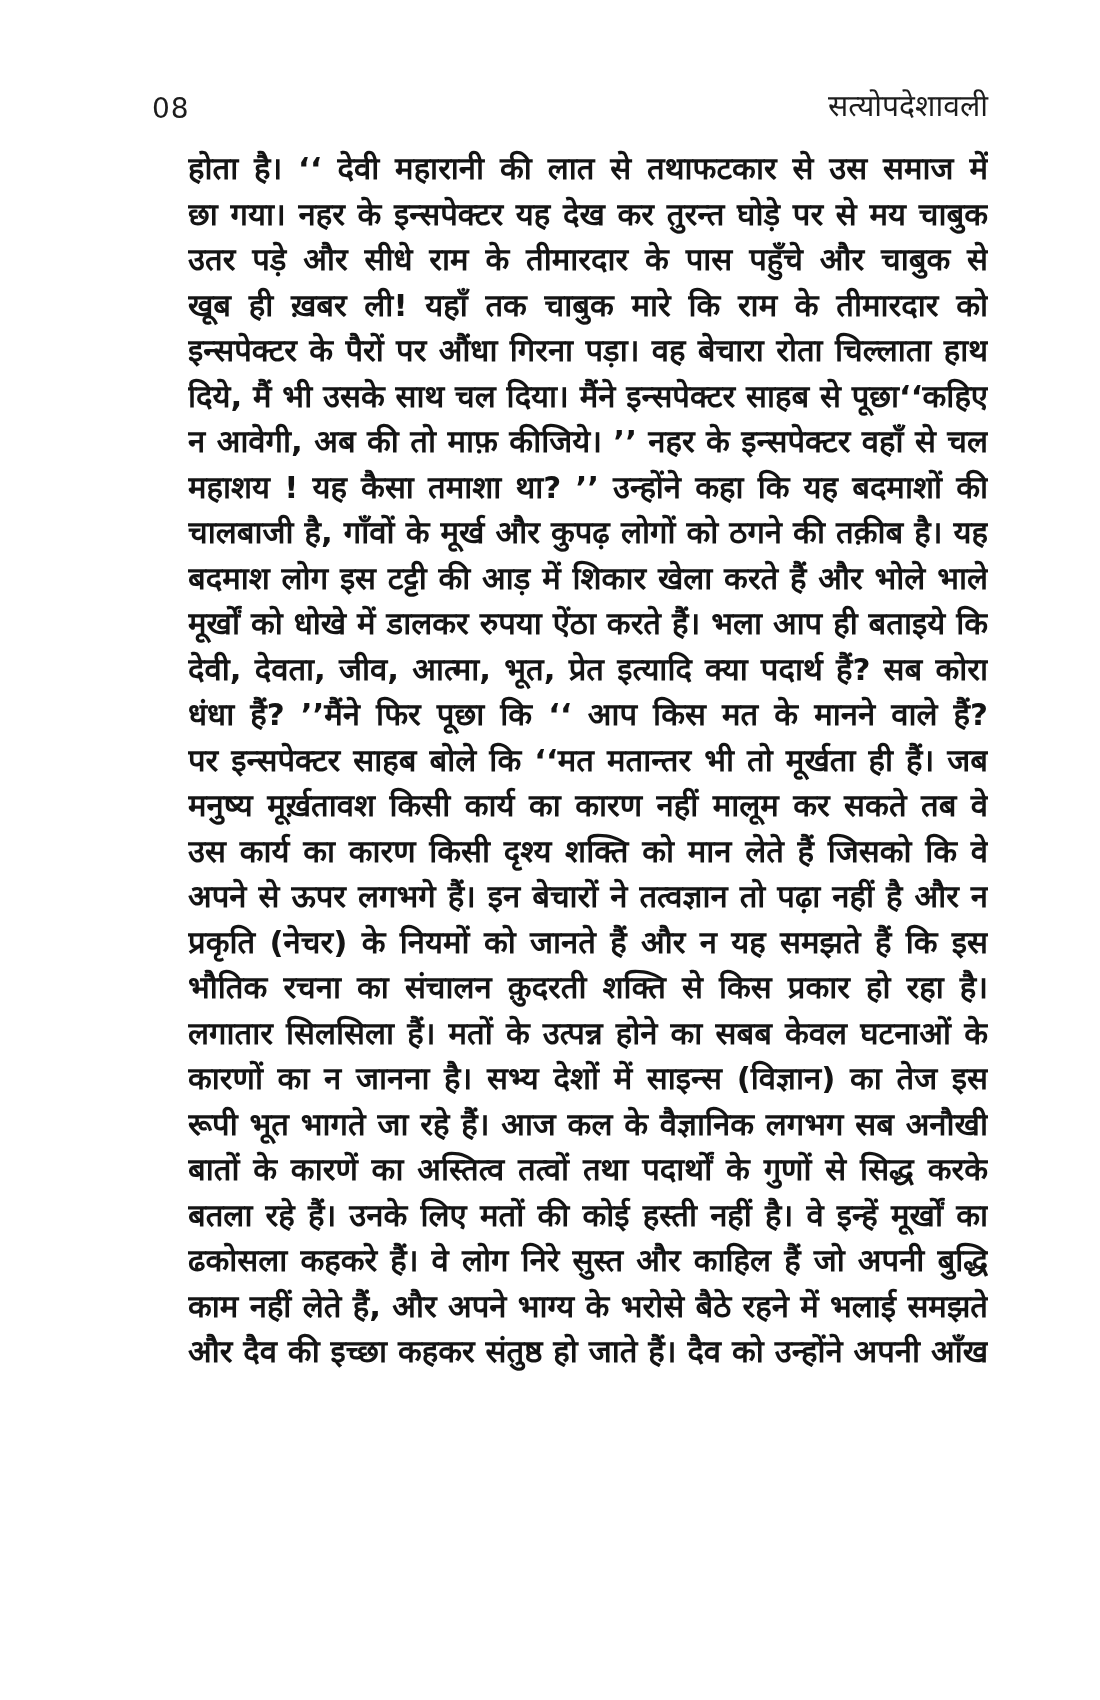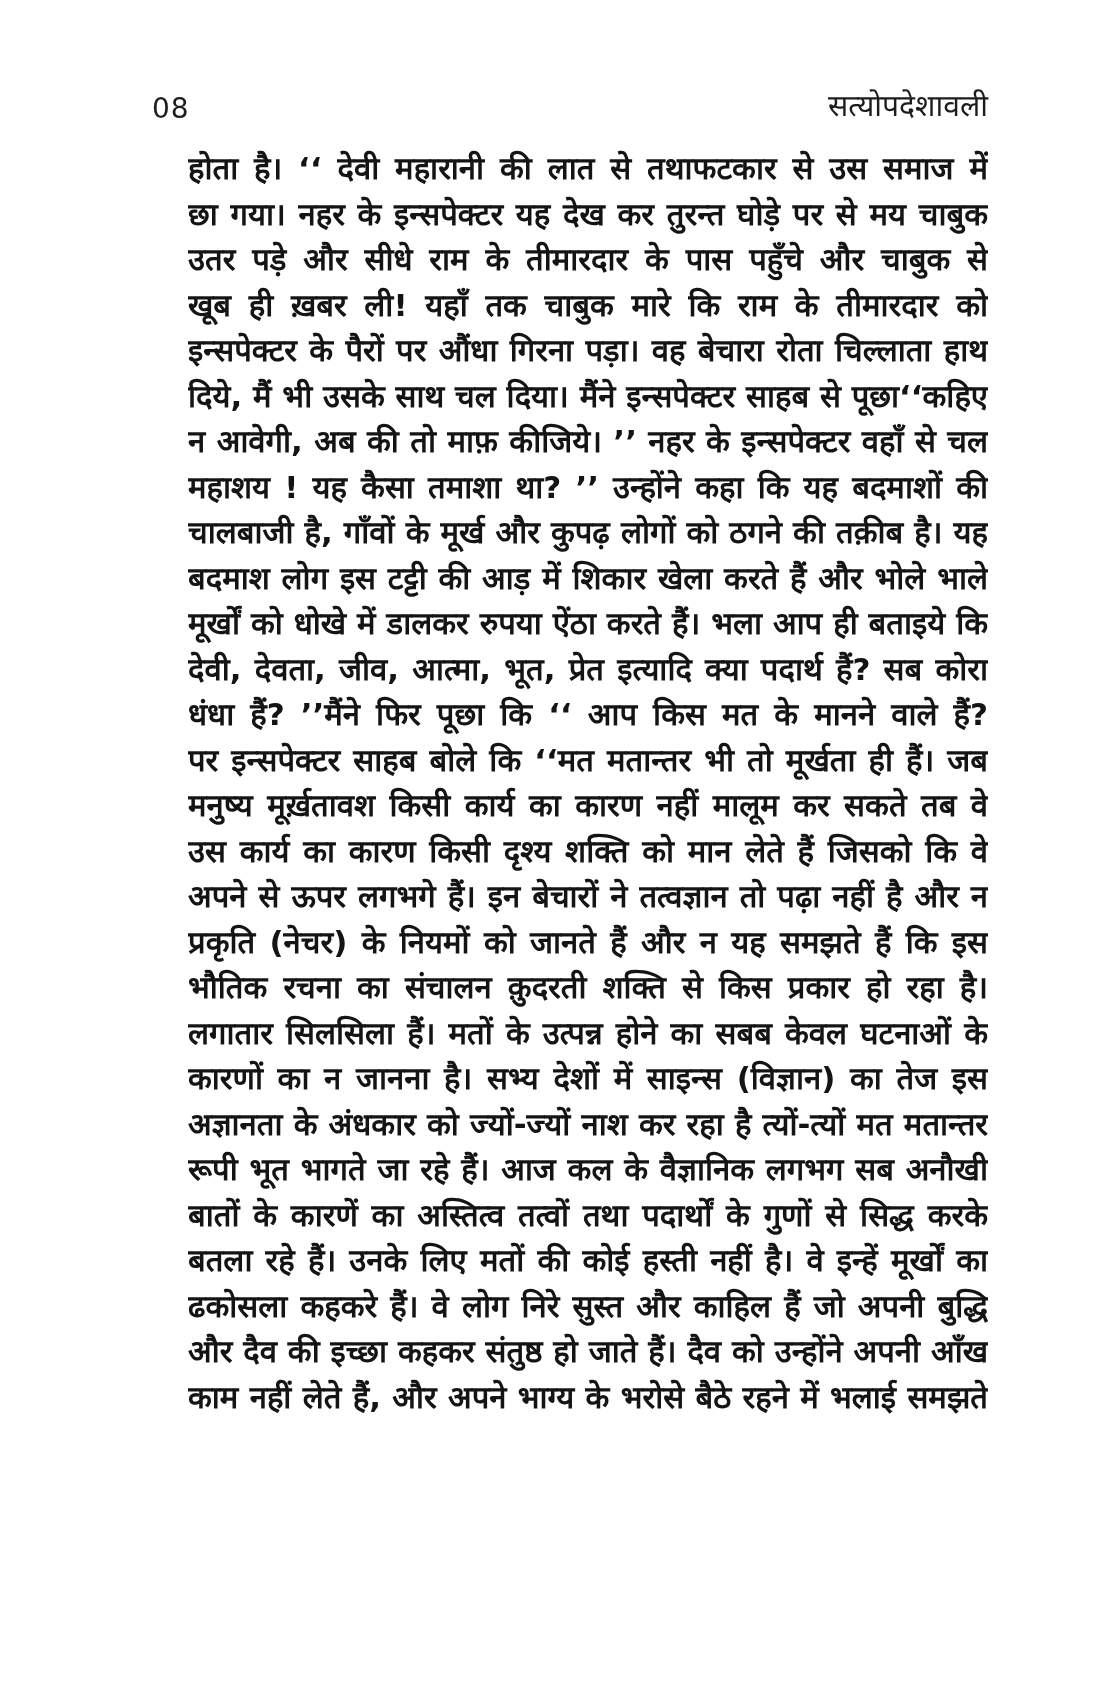--- a/index.html
+++ b/index.html
@@ -81,21 +81,20 @@
       <div class="text-line">देवी, देवता, जीव, आत्मा, भूत, प्रेत इत्यादि क्या पदार्थ हैं? सब कोरा</div>
       <div class="text-line">धंधा हैं? ’’मैंने फिर पूछा कि ‘‘ आप किस मत के मानने वाले हैं? ’’इस</div>
       <div class="text-line">पर इन्सपेक्टर साहब बोले कि ‘‘मत मतान्तर भी तो मूर्खता ही हैं। जब</div>
       <div class="text-line">मनुष्य मूर्ख़तावश किसी कार्य का कारण नहीं मालूम कर सकते तब वे</div>
       <div class="text-line">उस कार्य का कारण किसी दृश्य शक्ति को मान लेते हैं जिसको कि वे</div>
       <div class="text-line">अपने से ऊपर लगभगे हैं। इन बेचारों ने तत्वज्ञान तो पढ़ा नहीं है और न</div>
       <div class="text-line">प्रकृति (नेचर) के नियमों को जानते हैं और न यह समझते हैं कि इस</div>
       <div class="text-line">भौतिक रचना का संचालन क़ुदरती शक्ति से किस प्रकार हो रहा है।</div>
       <div class="text-line">लगातार सिलसिला हैं। मतों के उत्पन्न होने का सबब केवल घटनाओं के</div>
       <div class="text-line">कारणों का न जानना है। सभ्य देशों में साइन्स (विज्ञान) का तेज इस</div>
-      <div class="text-line">अज्ञानता के अंधकार को ज्यों-ज्यों नाश कर रहा है त्यों-त्यों मत मतान्तर</div>
       <div class="text-line">रूपी भूत भागते जा रहे हैं। आज कल के वैज्ञानिक लगभग सब अनौखी</div>
       <div class="text-line">बातों के कारणें का अस्तित्व तत्वों तथा पदार्थों के गुणों से सिद्ध करके</div>
       <div class="text-line">बतला रहे हैं। उनके लिए मतों की कोई हस्ती नहीं है। वे इन्हें मूर्खों का</div>
       <div class="text-line">ढकोसला कहकरे हैं। वे लोग निरे सुस्त और काहिल हैं जो अपनी बुद्धि से</div>
+      <div class="text-line">काम नहीं लेते हैं, और अपने भाग्य के भरोसे बैठे रहने में भलाई समझते हैं,</div>
       <div class="text-line">और दैव की इच्छा कहकर संतुष्ठ हो जाते हैं। दैव को उन्होंने अपनी आँख</div>
-      <div class="text-line">काम नहीं लेते हैं, और अपने भाग्य के भरोसे बैठे रहने में भलाई समझते हैं,</div>
     </div>
 </div>
 
 </body></html>

